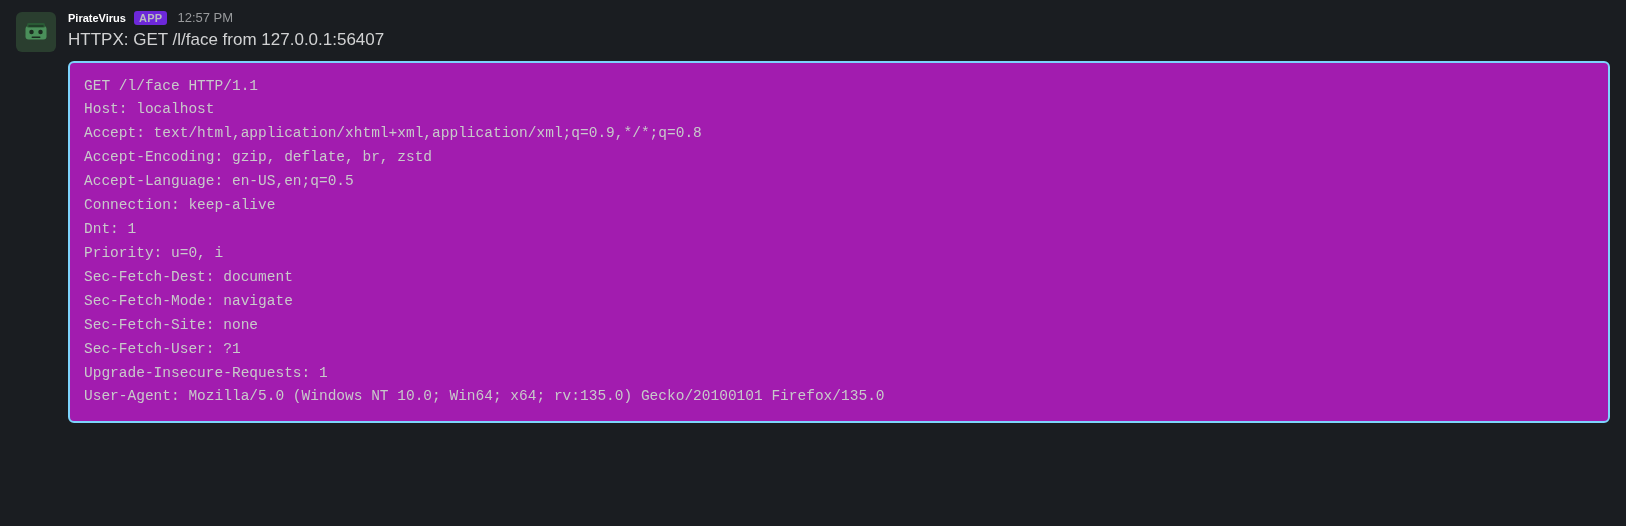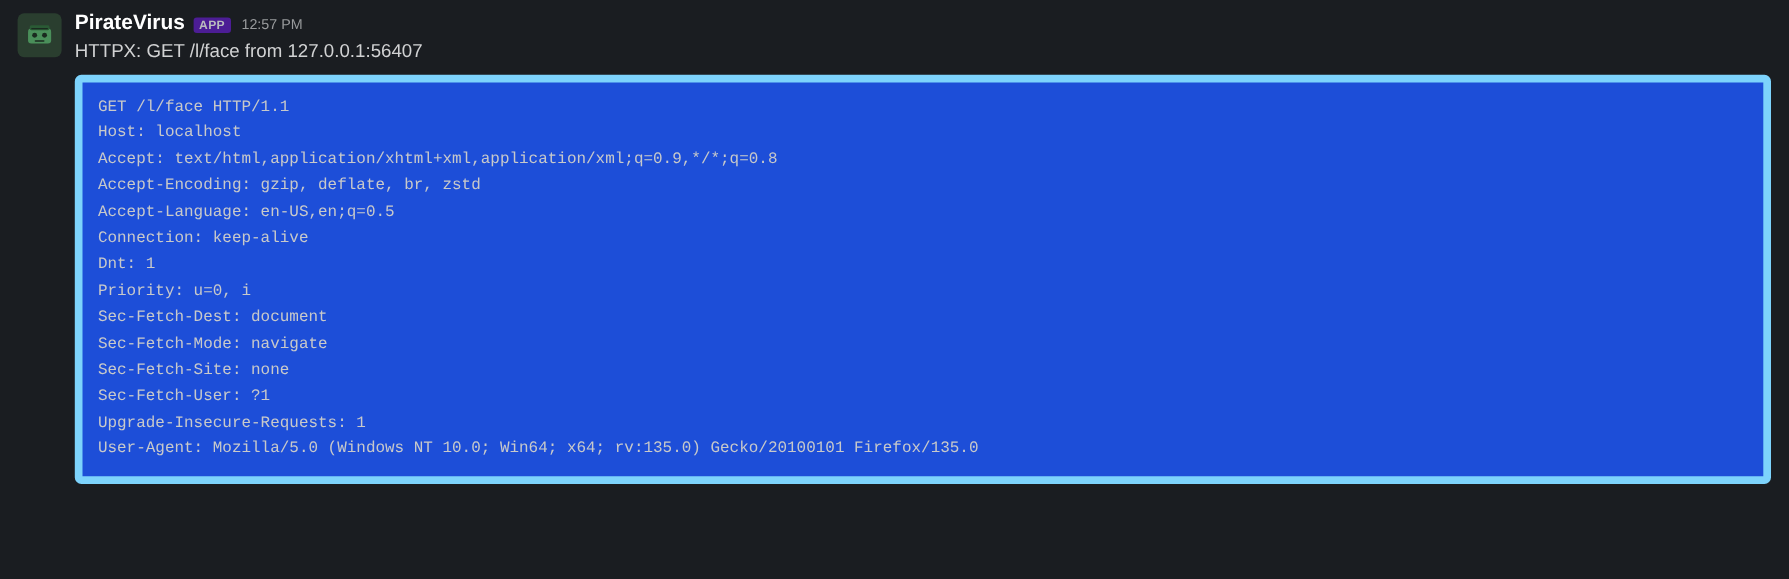--- a/index.html
+++ b/index.html
@@ -40,46 +40,46 @@
       min-width: 0;
     }
     .message-header {
       display: flex;
       align-items: baseline;
       gap: 8px;
       margin-bottom: 2px;
     }
     .sender-name {
       font-weight: 900;
-      font-size: 19px;
+      font-size: 11px;
       color: #ffffff;
     }
     .app-badge {
-      background: #4c1d95;
+      background: #6d28d9;
       color: #b9bbbe;
       font-size: 11px;
       font-weight: 700;
       padding: 1px 5px;
       border-radius: 3px;
       letter-spacing: 0.3px;
     }
     .timestamp {
       font-size: 13px;
       color: #989a9c;
       margin-left: 2px;
     }
     .message-text {
       font-size: 17px;
       color: #d1d2d3;
       line-height: 1.5;
       margin-bottom: 8px;
     }
     .code-block {
-      background: #1d4ed8;
-      border: 7px solid #7dd3fc;
+      background: #a21caf;
+      border: 2px solid #7dd3fc;
       border-radius: 6px;
       padding: 12px 14px;
       font-family: "SFMono-Regular", Consolas, "Liberation Mono", Menlo, monospace;
       font-size: 14.5px;
       line-height: 1.65;
       color: #c8c9ca;
       white-space: pre;
       overflow-x: auto;
       margin-top: 2px;
     }

